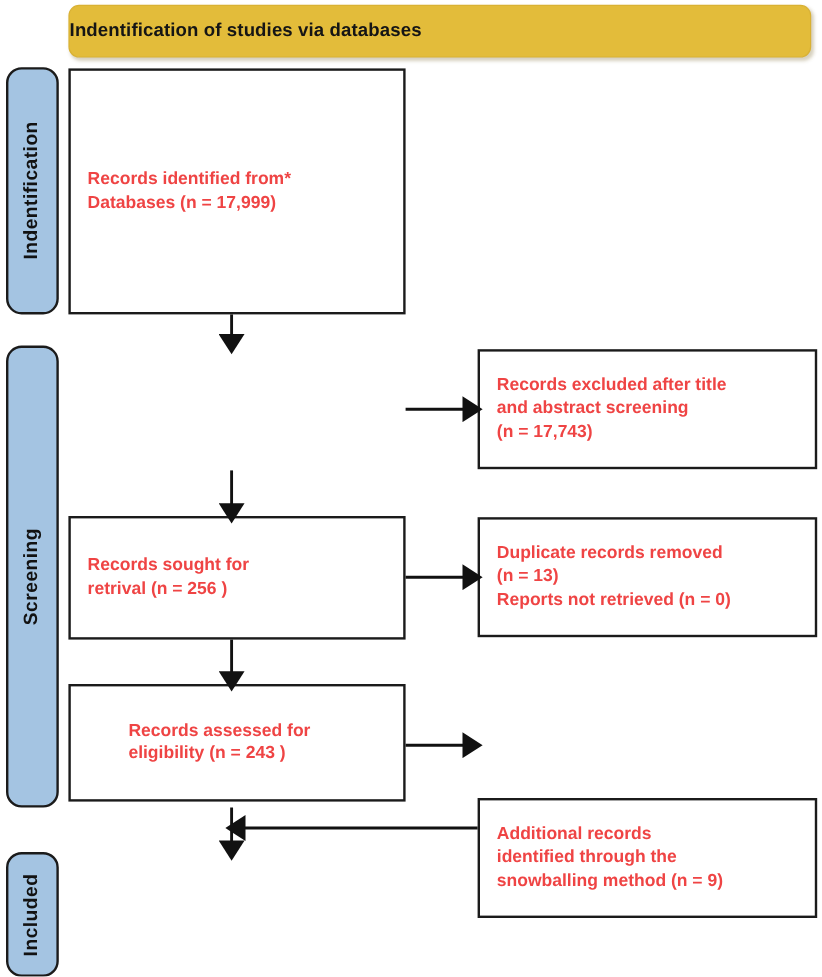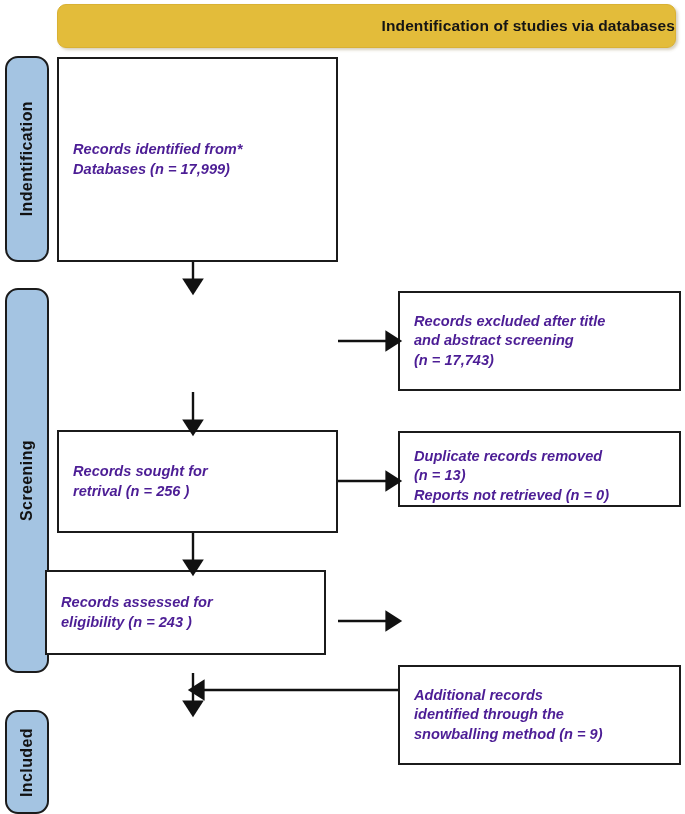--- a/index.html
+++ b/index.html
@@ -24,21 +24,21 @@
     left: 57px;
     top: 4px;
     width: 619px;
     height: 44px;
     background: #e3bc3a;
     border: 1px solid #d9b133;
     border-radius: 9px;
     box-shadow: 2px 2px 3px rgba(120,100,40,0.30);
     display: flex;
     align-items: center;
-    justify-content: flex-end;
+    justify-content: flex-start;
     box-sizing: border-box;
   }
   .banner-text {
     font-size: 15.5px;
     font-weight: bold;
     color: #151515;
     letter-spacing: 0.1px;
     white-space: nowrap;
   }
 
@@ -70,25 +70,24 @@
     position: absolute;
     background: #ffffff;
     border: 2px solid #1b1b1b;
     box-sizing: border-box;
     display: flex;
     align-items: center;
   }
   .box-text {
     font-size: 14.6px;
     font-weight: bold;
-    color: #4c1d95;
+    color: #ef4444;
     line-height: 1.33;
     padding: 0 0 0 14px;
     white-space: pre-line;
-    font-style: italic;
   }
 
   
   #connectors {
     position: absolute;
     left: 0;
     top: 0;
     width: 685px;
     height: 814px;
     pointer-events: none;
@@ -122,33 +121,33 @@
     <span class="box-text">Records identified from*
 Databases (n = 17,999)</span>
   </div>
 
 
   <div class="box" style="left:57px; top:430px; width:281px; height:103px;">
     <span class="box-text">Records sought for
 retrival (n = 256 )</span>
   </div>
 
-  <div class="box" style="left:45px; top:570px; width:281px; height:85px;">
+  <div class="box" style="left:57px; top:570px; width:281px; height:98px;padding-left:34px;">
     <span class="box-text">Records assessed for
 eligibility (n = 243 )</span>
   </div>
 
 
   <div class="box" style="left:398px; top:291px; width:283px; height:100px;">
     <span class="box-text">Records excluded after title
 and abstract screening
  (n = 17,743)</span>
   </div>
 
-  <div class="box" style="left:398px; top:431px; width:283px; height:76px;align-items:flex-end;">
+  <div class="box" style="left:398px; top:431px; width:283px; height:100px;">
     <span class="box-text">Duplicate records removed
 (n = 13)
 Reports not retrieved (n = 0)</span>
   </div>
 
 
   <div class="box" style="left:398px; top:665px; width:283px; height:100px;align-items:center;">
     <span class="box-text">Additional records
 identified through the
 snowballing method (n = 9)</span>

